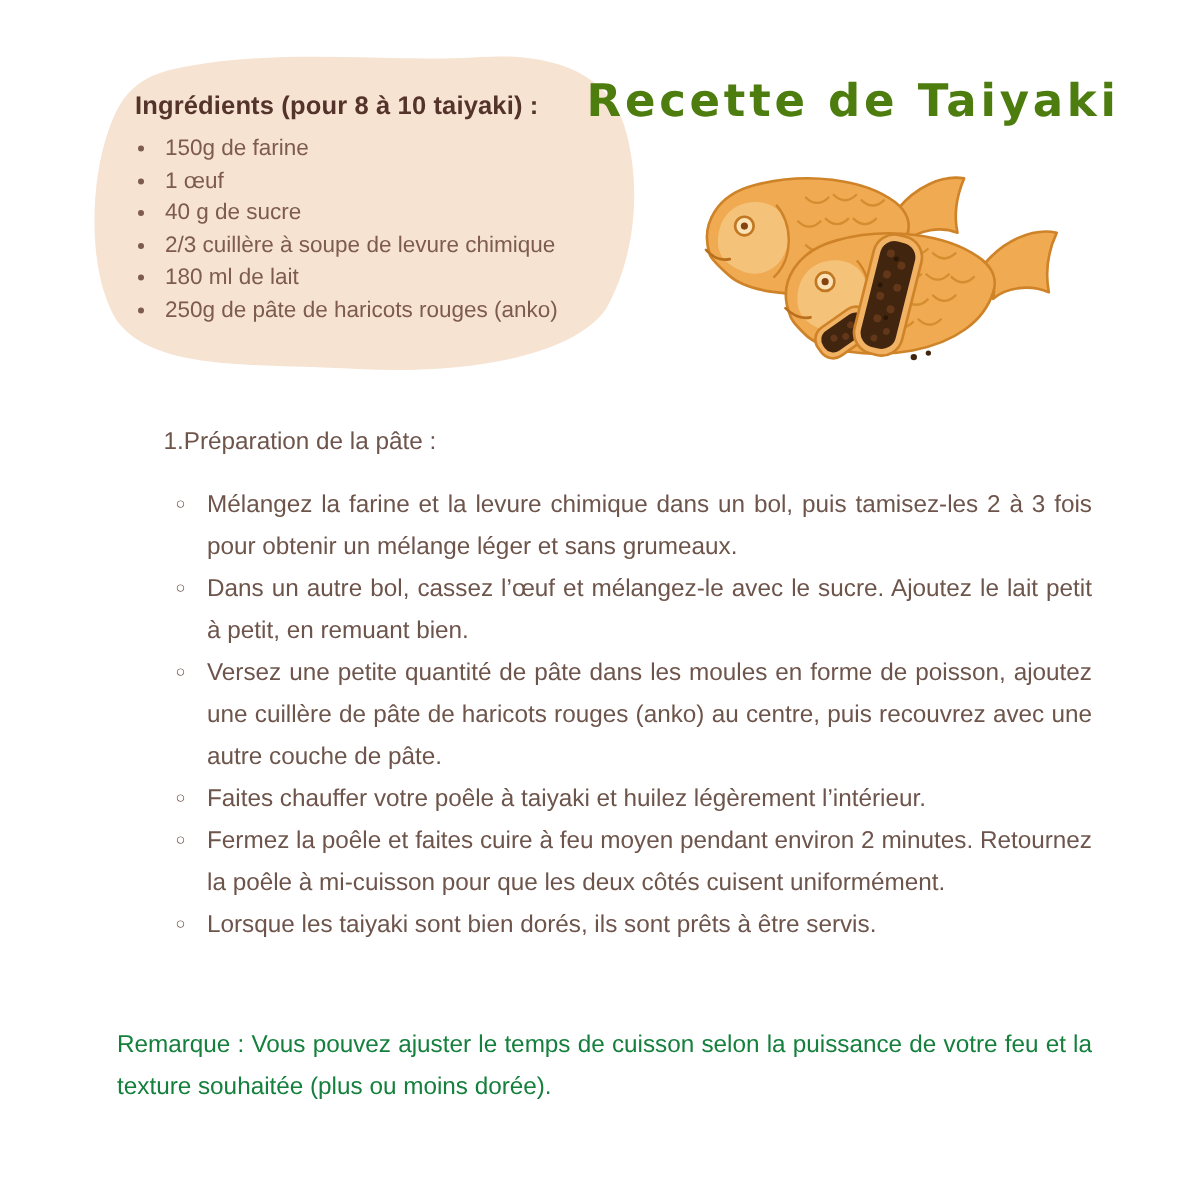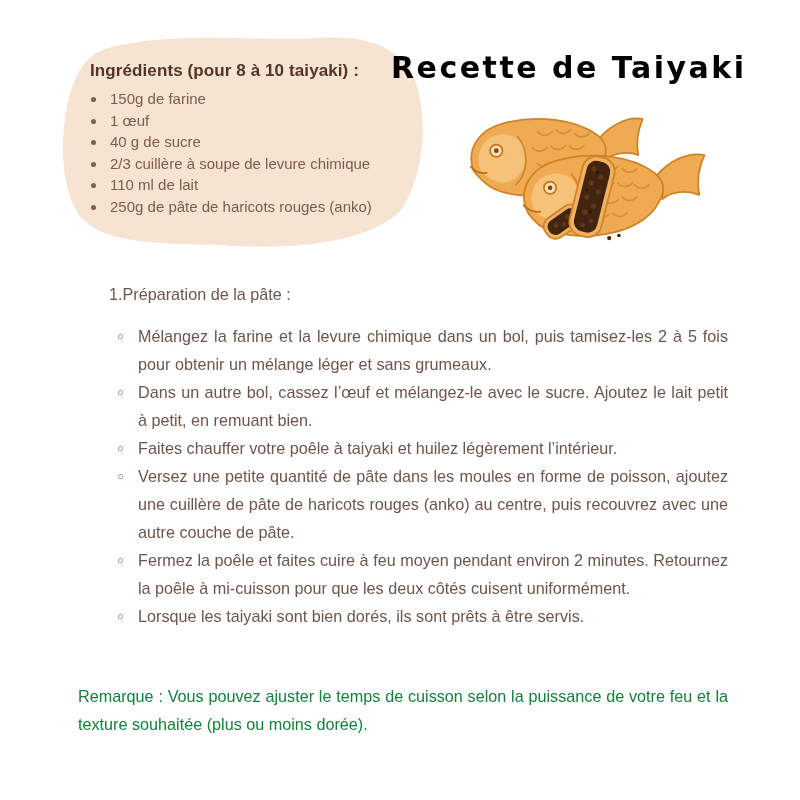--- a/index.html
+++ b/index.html
@@ -19,21 +19,21 @@
   }
   .ingredients ul{
     margin:7px 0 0;padding-left:17px;list-style:disc;
     color:#7d5b4e;font-size:15px;line-height:21.6px;
   }
   .ingredients li{padding-left:3px;}
   .ingredients li::marker{color:#7d5b4e;}
   .page-title{
     position:absolute;left:391px;top:50px;margin:0;white-space:nowrap;
     font-family:"DejaVu Sans",sans-serif;font-size:30px;font-weight:600;
-    letter-spacing:2.5px;color:#000000;
+    letter-spacing:2.5px;color:#4d7c0f;
   }
   .art{position:absolute;left:452px;top:96px;}
   .steps{
     position:absolute;left:78px;top:266px;width:650px;
     font-size:16.2px;line-height:28px;color:#6e554c;
   }
   .step-title{margin:14px;padding-left:17px;}
   .steps ul{list-style:none;margin:0;padding:0;}
   .steps li{position:relative;padding-left:60px;text-align:justify;}
   .steps li::before{
@@ -54,21 +54,21 @@
   </svg>
 </div>
 
 <section class="ingredients">
   <h2>Ingrédients (pour 8 à 10 taiyaki) :</h2>
   <ul>
     <li>150g de farine</li>
     <li>1 œuf</li>
     <li>40 g de sucre</li>
     <li>2/3 cuillère à soupe de levure chimique</li>
-    <li>110 ml de lait</li>
+    <li>180 ml de lait</li>
     <li>250g de pâte de haricots rouges (anko)</li>
   </ul>
 </section>
 
 <h1 class="page-title">Recette de Taiyaki</h1>
 
 <svg class="art" width="265" height="150" viewBox="0 0 300 170">
 
   <g>
     <path d="M 166 49 C 179 33 199 23 216 26 C 210 40 208 53 211 67 C 198 62 182 65 173 73 C 175 63 172 55 166 49 Z" fill="#f0aa52" stroke="#cf8328" stroke-width="2" stroke-linejoin="round"></path>
@@ -147,27 +147,27 @@
     </g>
     <circle cx="178" cy="161" r="2.4" fill="#41250f"></circle>
     <circle cx="189" cy="158" r="2" fill="#41250f"></circle>
   </g>
 </svg>
 
 <section class="steps">
   <div>
     <p class="step-title"><span>1.</span><span>Préparation de la pâte :</span></p>
     <ul>
-      <li>Mélangez la farine et la levure chimique dans un bol, puis tamisez-les 2 à 5 fois pour obtenir un mélange léger et sans grumeaux.</li>
+      <li>Mélangez la farine et la levure chimique dans un bol, puis tamisez-les 2 à 3 fois pour obtenir un mélange léger et sans grumeaux.</li>
       <li>Dans un autre bol, cassez l’œuf et mélangez-le avec le sucre. Ajoutez le lait petit à petit, en remuant bien.</li>
     </ul>
   </div>
   <div>
     <ul>
+      <li>Versez une petite quantité de pâte dans les moules en forme de poisson, ajoutez une cuillère de pâte de haricots rouges (anko) au centre, puis recouvrez avec une autre couche de pâte.</li>
       <li>Faites chauffer votre poêle à taiyaki et huilez légèrement l’intérieur.</li>
-      <li>Versez une petite quantité de pâte dans les moules en forme de poisson, ajoutez une cuillère de pâte de haricots rouges (anko) au centre, puis recouvrez avec une autre couche de pâte.</li>
       <li>Fermez la poêle et faites cuire à feu moyen pendant environ 2 minutes. Retournez la poêle à mi-cuisson pour que les deux côtés cuisent uniformément.</li>
       <li>Lorsque les taiyaki sont bien dorés, ils sont prêts à être servis.</li>
     </ul>
   </div>
 </section>
 
 <p class="note">Remarque : Vous pouvez ajuster le temps de cuisson selon la puissance de votre feu et la texture souhaitée (plus ou moins dorée).</p>
 
 </body></html>

